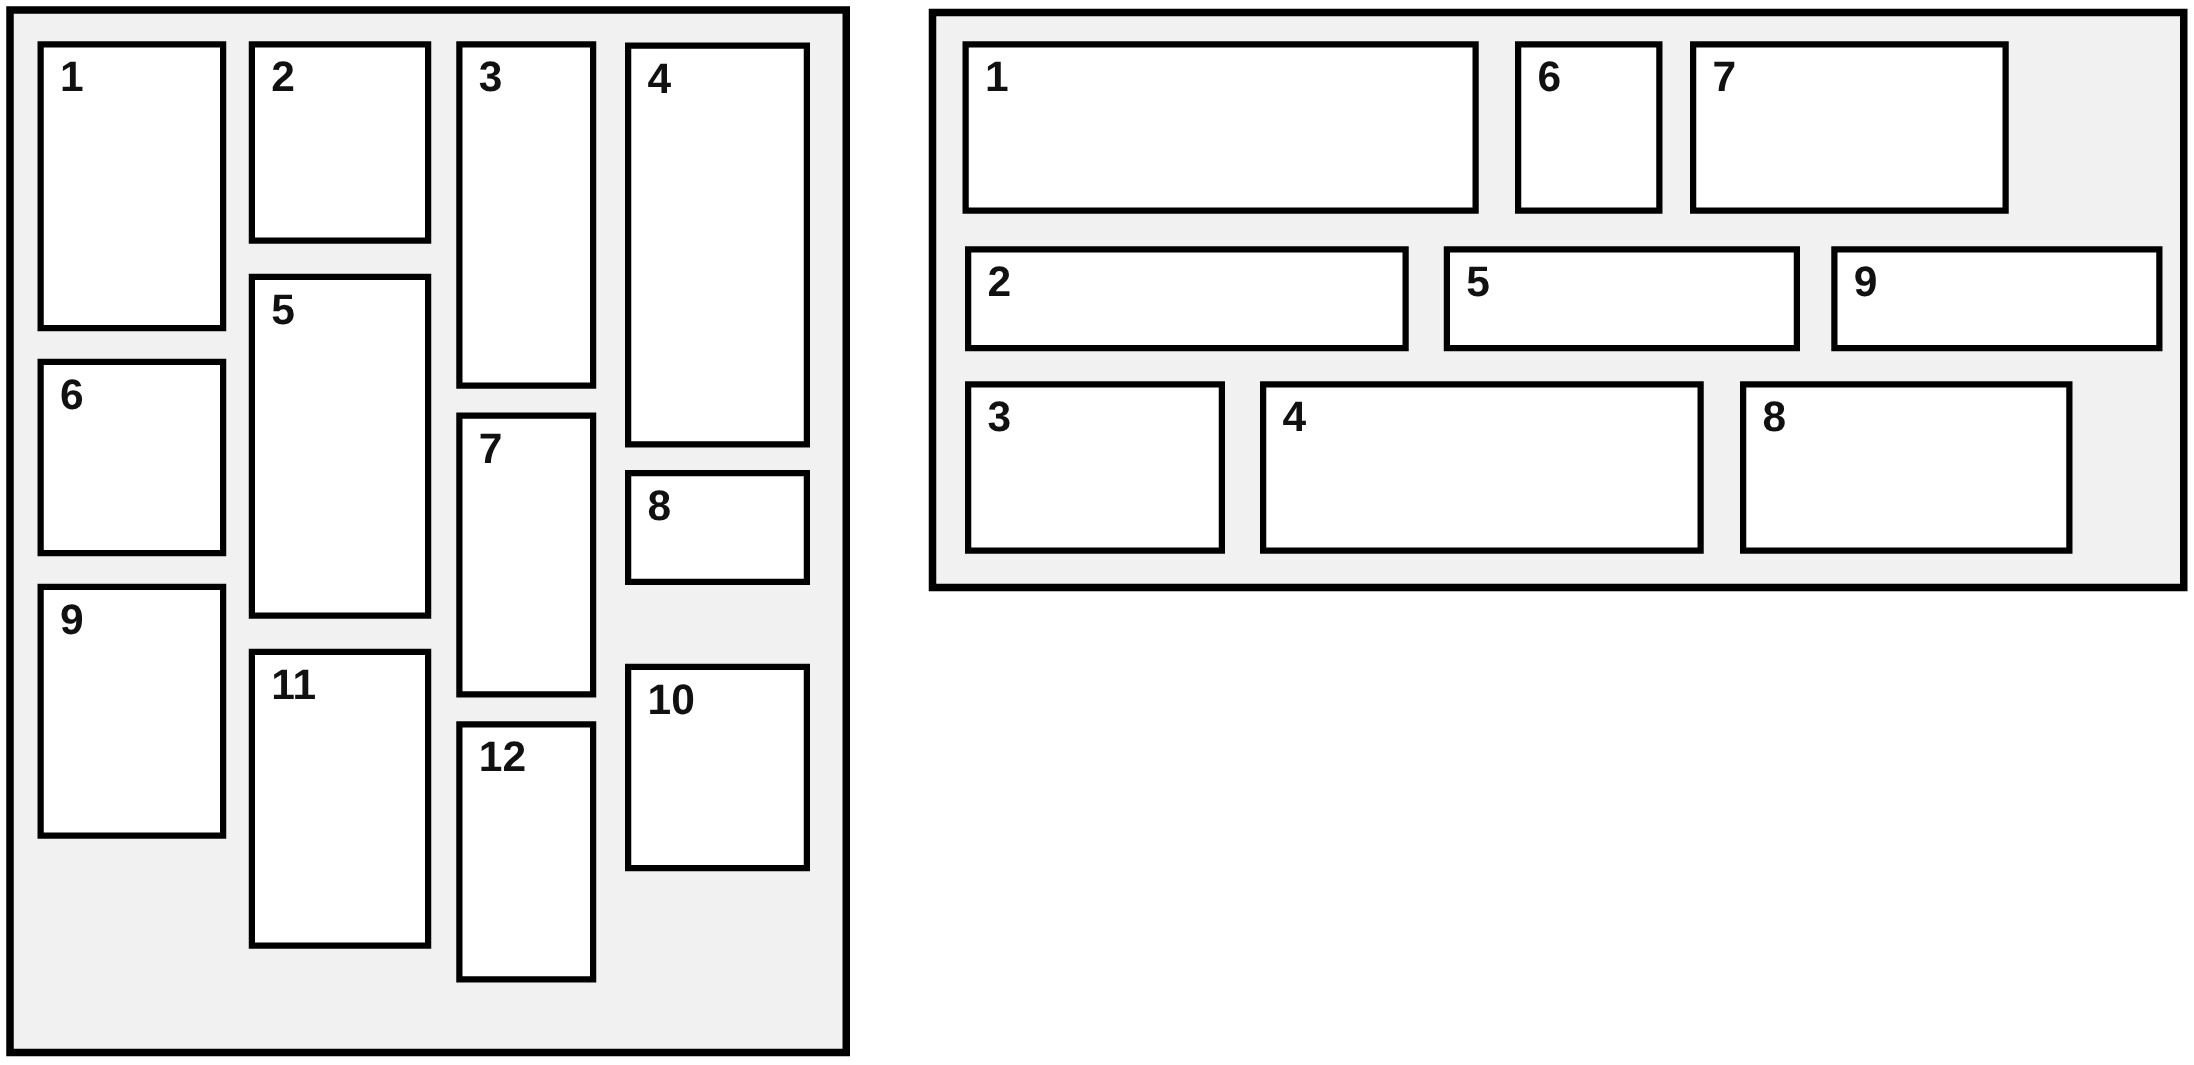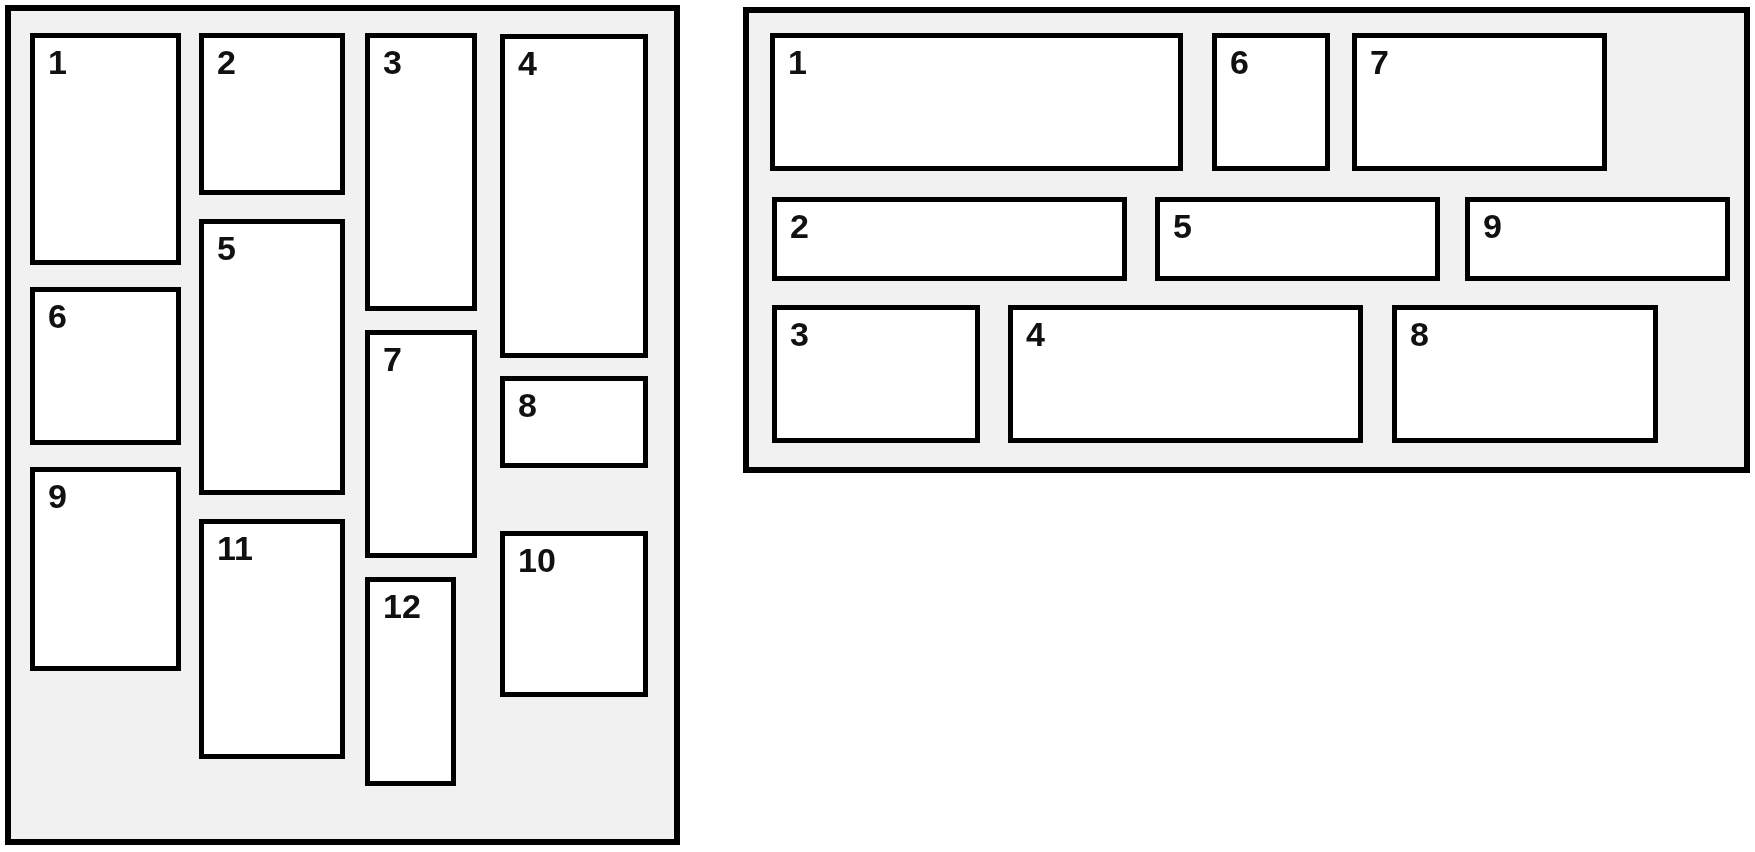--- a/index.html
+++ b/index.html
@@ -32,21 +32,21 @@
   .pL2 {left:188px;top:22px;  width:146px;height:162px;}
   .pL3 {left:354px;top:22px;  width:112px;height:278px;}
   .pL4 {left:489px;top:23px;  width:148px;height:324px;}
   .pL5 {left:188px;top:208px; width:146px;height:276px;}
   .pL6 {left:19px; top:276px; width:151px;height:158px;}
   .pL7 {left:354px;top:319px; width:112px;height:228px;}
   .pL8 {left:489px;top:365px; width:148px;height:92px;}
   .pL9 {left:19px; top:456px; width:151px;height:204px;}
   .pL10{left:489px;top:476px; width:148px;height:166px;margin-top:44px;}
   .pL11{left:188px;top:508px; width:146px;height:240px;}
-  .pL12{left:354px;top:566px; width:91px;height:209px;}
+  .pL12{left:354px;top:566px; width:112px;height:209px;}
 
   
   #panelR{left:743px;top:7px;width:1007px;height:466px;}
   .pR1{left:21px; top:20px; width:413px;height:138px;}
   .pR6{left:463px;top:20px; width:118px;height:138px;}
   .pR7{left:603px;top:20px; width:255px;height:138px;}
   .pR2{left:23px; top:184px;width:355px;height:84px;}
   .pR5{left:406px;top:184px;width:285px;height:84px;}
   .pR9{left:716px;top:184px;width:265px;height:84px;}
   .pR3{left:23px; top:292px;width:208px;height:138px;}

